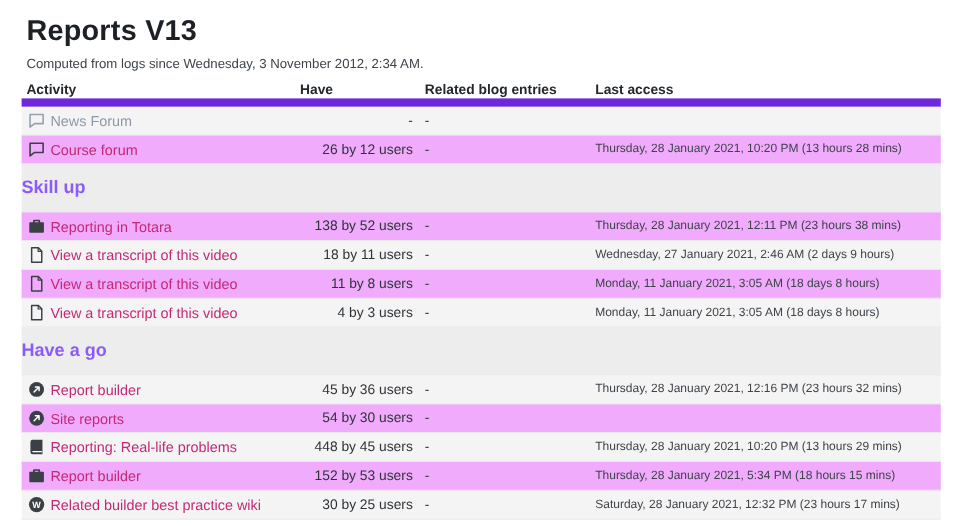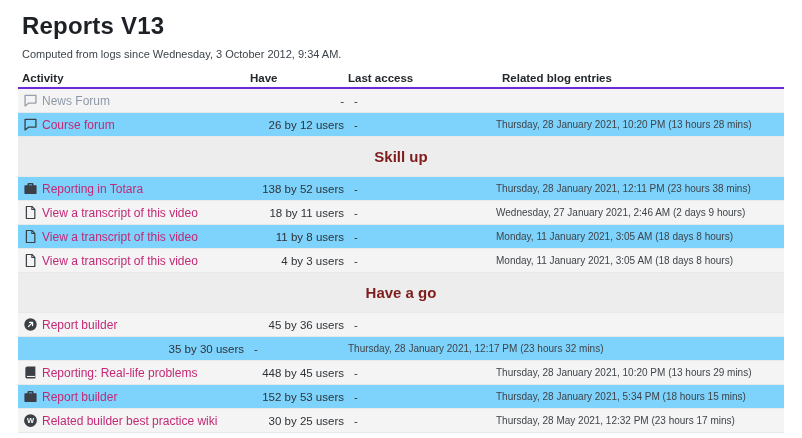--- a/index.html
+++ b/index.html
@@ -5,55 +5,55 @@
   * { margin:0; padding:0; box-sizing:border-box; }
   html,body { width:802px; height:438px; background:#ffffff; overflow:hidden;
     font-family:"Liberation Sans", sans-serif; color:#33383d; }
   .page { padding:10px 18px 0 18px; }
   h1[data-name="page-title"] { font-size:24px; font-weight:bold; color:#1d2125; letter-spacing:.2px; margin:2px 0 8px 4px; }
   .computed-note { font-size:11px; color:#3d444b; margin:0 0 8px 4px; }
 
   .tbl { width:766px; }
   .row { display:grid; grid-template-columns:230px 100px 148px auto; align-items:center;
          min-height:24px; border-bottom:1px solid #e9e9e9; }
-  .thead { border-bottom:2px solid #6d28d9; min-height:21px; }
+  .thead { border-bottom:7px solid #6d28d9; min-height:21px; }
   .thead .hc { font-size:11.5px; font-weight:bold; color:#24282c; }
   .thead .hc.h-act { padding-left:4px; }
   .thead .hc.h-views { padding-left:2px; }
   .thead .hc.h-blog { padding-left:6px; }
 
   .row.g { background:#f4f4f4; }
-  .row.w { background:#7dd3fc; }
+  .row.w { background:#f0abfc; }
   .row.sec { background:#ededed; min-height:40px; grid-template-columns:1fr; }
-  .sec-label { text-align:center; font-size:15px; font-weight:bold; color:#7f1d1d; }
+  .sec-label { text-align:left; font-size:15px; font-weight:bold; color:#8b5cf6; }
 
   .c-activity { display:flex; align-items:center; padding-left:4px; overflow:hidden; white-space:nowrap; }
   .icon { width:16px; height:16px; flex:0 0 16px; margin-right:4px; color:#3a4045; display:inline-flex; align-items:center; justify-content:center; }
   .icon svg { width:15px; height:15px; display:block; }
   .icon.dim { color:#97a0ad; }
   .act-link { font-size:12px; color:#c32975; text-decoration:none; cursor:pointer; white-space:nowrap;text-align:right; }
   .act-link.dim { color:#8e99a8; cursor:default; }
 
   .c-views { font-size:11.5px; color:#2e3338; text-align:right; padding-right:4px; white-space:nowrap; }
   .c-blog  { font-size:11.5px; color:#2e3338; padding-left:6px; }
   .c-last  { font-size:10px; color:#3f444a; white-space:nowrap; }
 </style>
 </head>
 <body>
 
 <div class="page" data-name="outline-report-page">
   <h1 data-name="page-title">Reports V13</h1>
-  <p class="computed-note" data-name="computed-from-logs-note">Computed from logs since Wednesday, 3 October 2012, 9:34 AM.</p>
+  <p class="computed-note" data-name="computed-from-logs-note">Computed from logs since Wednesday, 3 November 2012, 2:34 AM.</p>
 
   <div class="tbl" data-name="activity-report-table">
     <div class="row thead" data-name="table-header-row">
       <div class="hc h-act" data-name="column-header-activity">Activity</div>
       <div class="hc h-views" data-name="column-header-views">Have</div>
+      <div class="hc h-blog" data-name="column-header-blog-entries">Related blog entries</div>
       <div class="hc h-last" data-name="column-header-last-access">Last access</div>
-      <div class="hc h-blog" data-name="column-header-blog-entries">Related blog entries</div>
     </div>
     <div id="rows" data-name="table-body">
   <div class="row act g" data-name="table-row">
     <div class="c-activity" data-name="activity-cell">
       <span class="icon dim" data-name="forum-icon">
               <svg viewBox="0 0 16 16">
                 <path d="M2.2 2.5h11.6v8.2H6.2l-4 3.1z" fill="none" stroke="currentColor" stroke-width="1.4" stroke-linejoin="round"></path>
               </svg>
             </span>
       <a class="act-link dim" data-name="activity-link">News Forum</a>
@@ -149,26 +149,35 @@
       <span class="icon" data-name="url-icon">
               <svg viewBox="0 0 16 16">
                 <circle cx="8" cy="8" r="6.6" fill="currentColor"></circle>
                 <path d="M5.8 10.2l4.2-4.2M6.9 5.8h3.3v3.3" stroke="#ffffff" stroke-width="1.3" fill="none" stroke-linecap="round" stroke-linejoin="round"></path>
               </svg>
             </span>
       <a class="act-link" data-name="activity-link">Report builder</a>
     </div>
     <div class="c-views" data-name="views-cell">45 by 36 users</div>
     <div class="c-blog" data-name="related-blog-entries-cell">-</div>
-  </div>
-
-  <div class="row act w" data-name="table-row">
-    <div class="c-views" data-name="views-cell">35 by 30 users</div>
-    <div class="c-blog" data-name="related-blog-entries-cell">-</div>
-    <div class="c-last" data-name="last-access-cell">Thursday, 28 January 2021, 12:17 PM (23 hours 32 mins)</div>
+    <div class="c-last" data-name="last-access-cell">Thursday, 28 January 2021, 12:16 PM (23 hours 32 mins)</div>
+  </div>
+
+  <div class="row act w" data-name="table-row">
+    <div class="c-activity" data-name="activity-cell">
+      <span class="icon" data-name="url-icon">
+              <svg viewBox="0 0 16 16">
+                <circle cx="8" cy="8" r="6.6" fill="currentColor"></circle>
+                <path d="M5.8 10.2l4.2-4.2M6.9 5.8h3.3v3.3" stroke="#ffffff" stroke-width="1.3" fill="none" stroke-linecap="round" stroke-linejoin="round"></path>
+              </svg>
+            </span>
+      <a class="act-link" data-name="activity-link">Site reports</a>
+    </div>
+    <div class="c-views" data-name="views-cell">54 by 30 users</div>
+    <div class="c-blog" data-name="related-blog-entries-cell">-</div>
   </div>
 
   <div class="row act g" data-name="table-row">
     <div class="c-activity" data-name="activity-cell">
       <span class="icon" data-name="book-icon">
               <svg viewBox="0 0 16 16">
                 <path fill="currentColor" d="M4.6 1.5h8.6v13H4.6A2.1 2.1 0 0 1 2.5 12.4V3.6A2.1 2.1 0 0 1 4.6 1.5z"></path>
                 <path d="M4.3 12.2h8.4" stroke="#ffffff" stroke-width="1.1" fill="none"></path>
               </svg>
             </span>
@@ -198,17 +207,17 @@
       <span class="icon" data-name="wiki-icon">
               <svg viewBox="0 0 16 16">
                 <circle cx="8" cy="8" r="6.8" fill="currentColor"></circle>
                 <text x="8" y="11" text-anchor="middle" font-size="8" font-weight="bold" font-family="Liberation Sans, sans-serif" fill="#ffffff">W</text>
               </svg>
             </span>
       <a class="act-link" data-name="activity-link">Related builder best practice wiki</a>
     </div>
     <div class="c-views" data-name="views-cell">30 by 25 users</div>
     <div class="c-blog" data-name="related-blog-entries-cell">-</div>
-    <div class="c-last" data-name="last-access-cell">Thursday, 28 May 2021, 12:32 PM (23 hours 17 mins)</div>
+    <div class="c-last" data-name="last-access-cell">Saturday, 28 January 2021, 12:32 PM (23 hours 17 mins)</div>
   </div>
 </div>
   </div>
 </div>
 
 </body></html>

